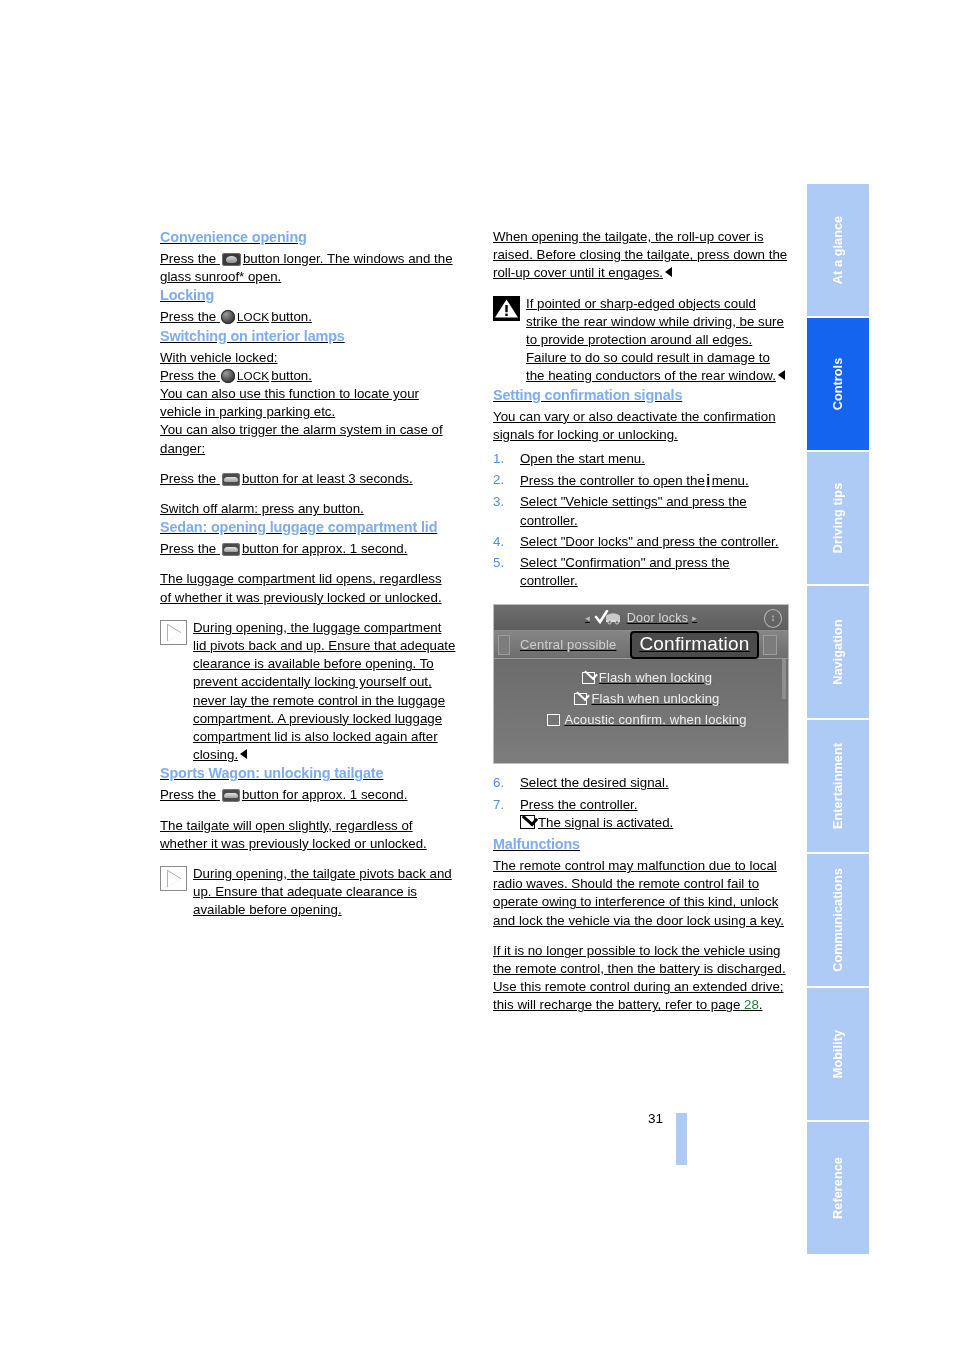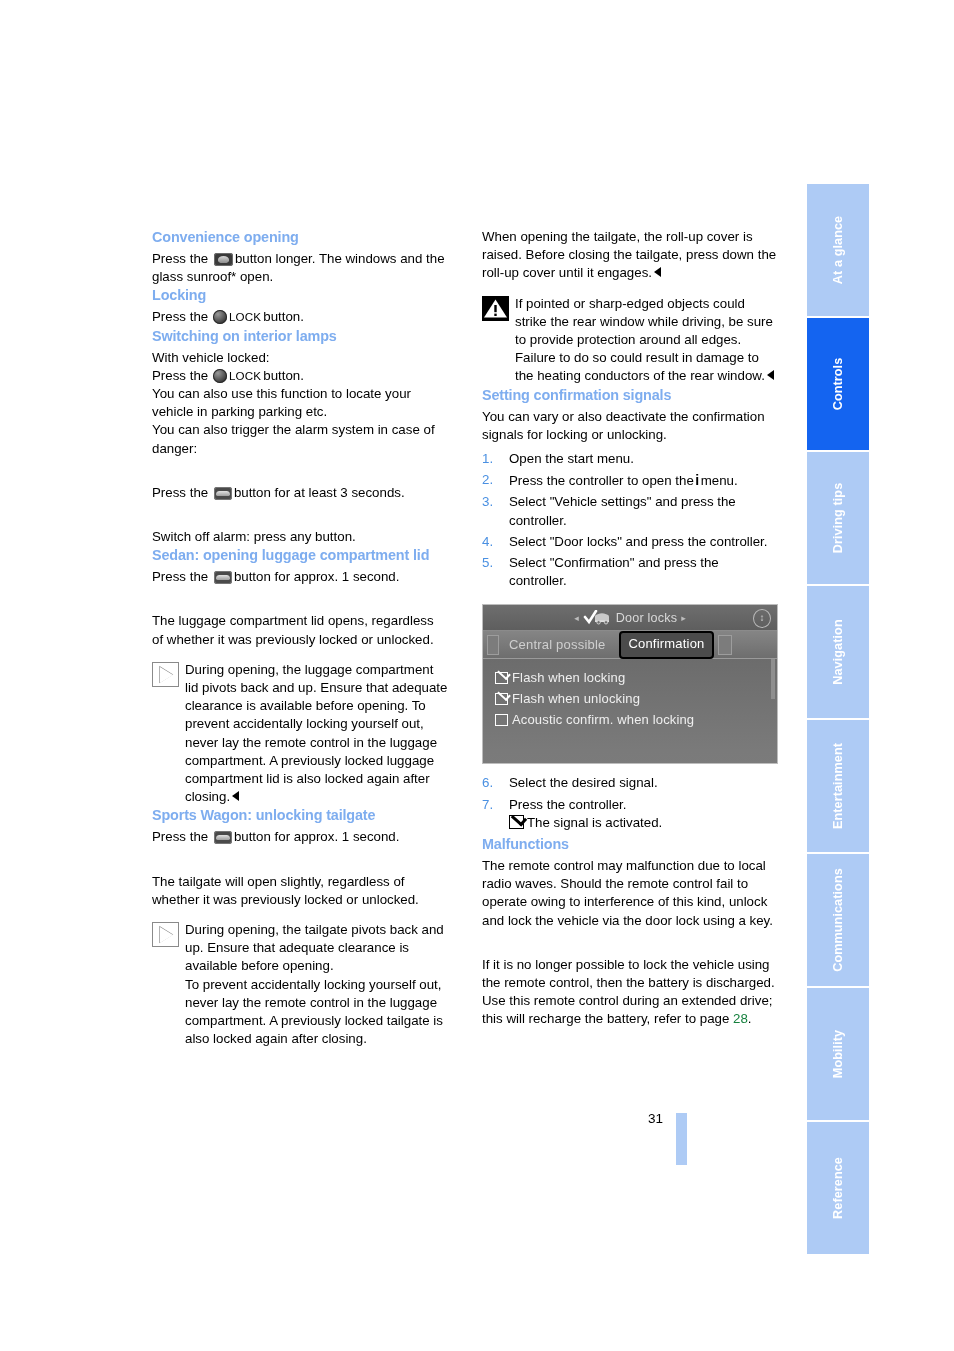--- a/index.html
+++ b/index.html
@@ -17,36 +17,36 @@
   
   #page { position: absolute; inset: 0; }
 
   .col {
     position: absolute;
     top: 228px;
     width: 296px;
     font-size: 13.3px;
     line-height: 18.2px;
   }
-  #col-left  { left: 152px; }
-  #col-right { left: 482px; }
+  #col-left  { left: 160px; text-decoration: underline; }
+  #col-right { left: 493px; text-decoration: underline; }
 
   h2.sec {
     color: #7eadef;
     font-size: 14.4px;
     font-weight: bold;
     margin: 0 0 4px 0;
     line-height: 18px;
     letter-spacing: -0.15px;
   }
   .sec-gap { margin-top: 22px; }
   .sec-gap-sm { margin-top: 18px; }
 
   p { margin: 0 0 0 0; }
-  p.sp { margin-top: 26px; }
+  p.sp { margin-top: 12px; }
 
   
   .ico {
     display: inline-block;
     vertical-align: -3px;
     position: relative;
   }
   
   .ico-remote-unlock {
     width: 19px; height: 13px;
@@ -251,40 +251,41 @@
     font-size: 13px;
     letter-spacing: 0.2px;
   }
   .tab-active {
     position: relative;
     color: #ffffff;
     background: #4b4b4b;
     border: 2px solid #000;
     border-radius: 4px;
     padding: 2px 7px 3px 7px;
-    font-size: 13px;
+    font-size: 19px;
     letter-spacing: 0.2px;
   }
   .tab-right-stub {
     width: 12px; height: 18px;
     margin-left: 4px;
     background: #7c7c7c;
     border: 1px solid #9d9d9d;
   }
   .idrive-list {
     padding: 8px 0 0 10px;
     background: linear-gradient(#6c6c6c, #7a7a7a 55%, #7f7f7f);
     height: 100%;
   }
   .idrive-row {
     display: flex;
     align-items: center;
     height: 21px;
     color: #efefef;
     letter-spacing: 0.15px;
+    justify-content: center;
   }
   .idrive-row .lbl { padding-left: 4px; font-size: 13px; }
   .cb {
     position: relative;
     width: 11px; height: 10px;
     border: 1.5px solid #fff;
     flex: 0 0 auto;
     margin-left: 2px;
   }
   .cb.checked::after {
@@ -404,21 +405,20 @@
     <p class="sp">The tailgate will open slightly, regardless of whether it was previously locked or unlocked.</p>
 
     <div class="note">
       <div class="note-icon icon-hint">
         <svg width="25" height="23" viewBox="0 0 25 23" aria-hidden="true">
           <polygon points="7,4 19,11.5 7,19" fill="#ffffff" stroke="#8a8a8a" stroke-width="1.3"></polygon>
         </svg>
       </div>
       <div class="note-body">
         <p>During opening, the tailgate pivots back and up. Ensure that adequate clearance is available before opening.</p>
-        <p>To prevent accidentally locking yourself out, never lay the remote control in the luggage compartment. A previously locked tailgate is also locked again after closing.</p>
       </div>
     </div>
   </div>
 
   <div class="col" id="col-right">
 
     <p><span>When opening the tailgate, the roll-up cover is raised. Before closing the tailgate, press down the roll-up cover until it engages.</span><span class="endmark"></span></p>
 
     <div class="note">
       <div class="note-icon icon-warn">

